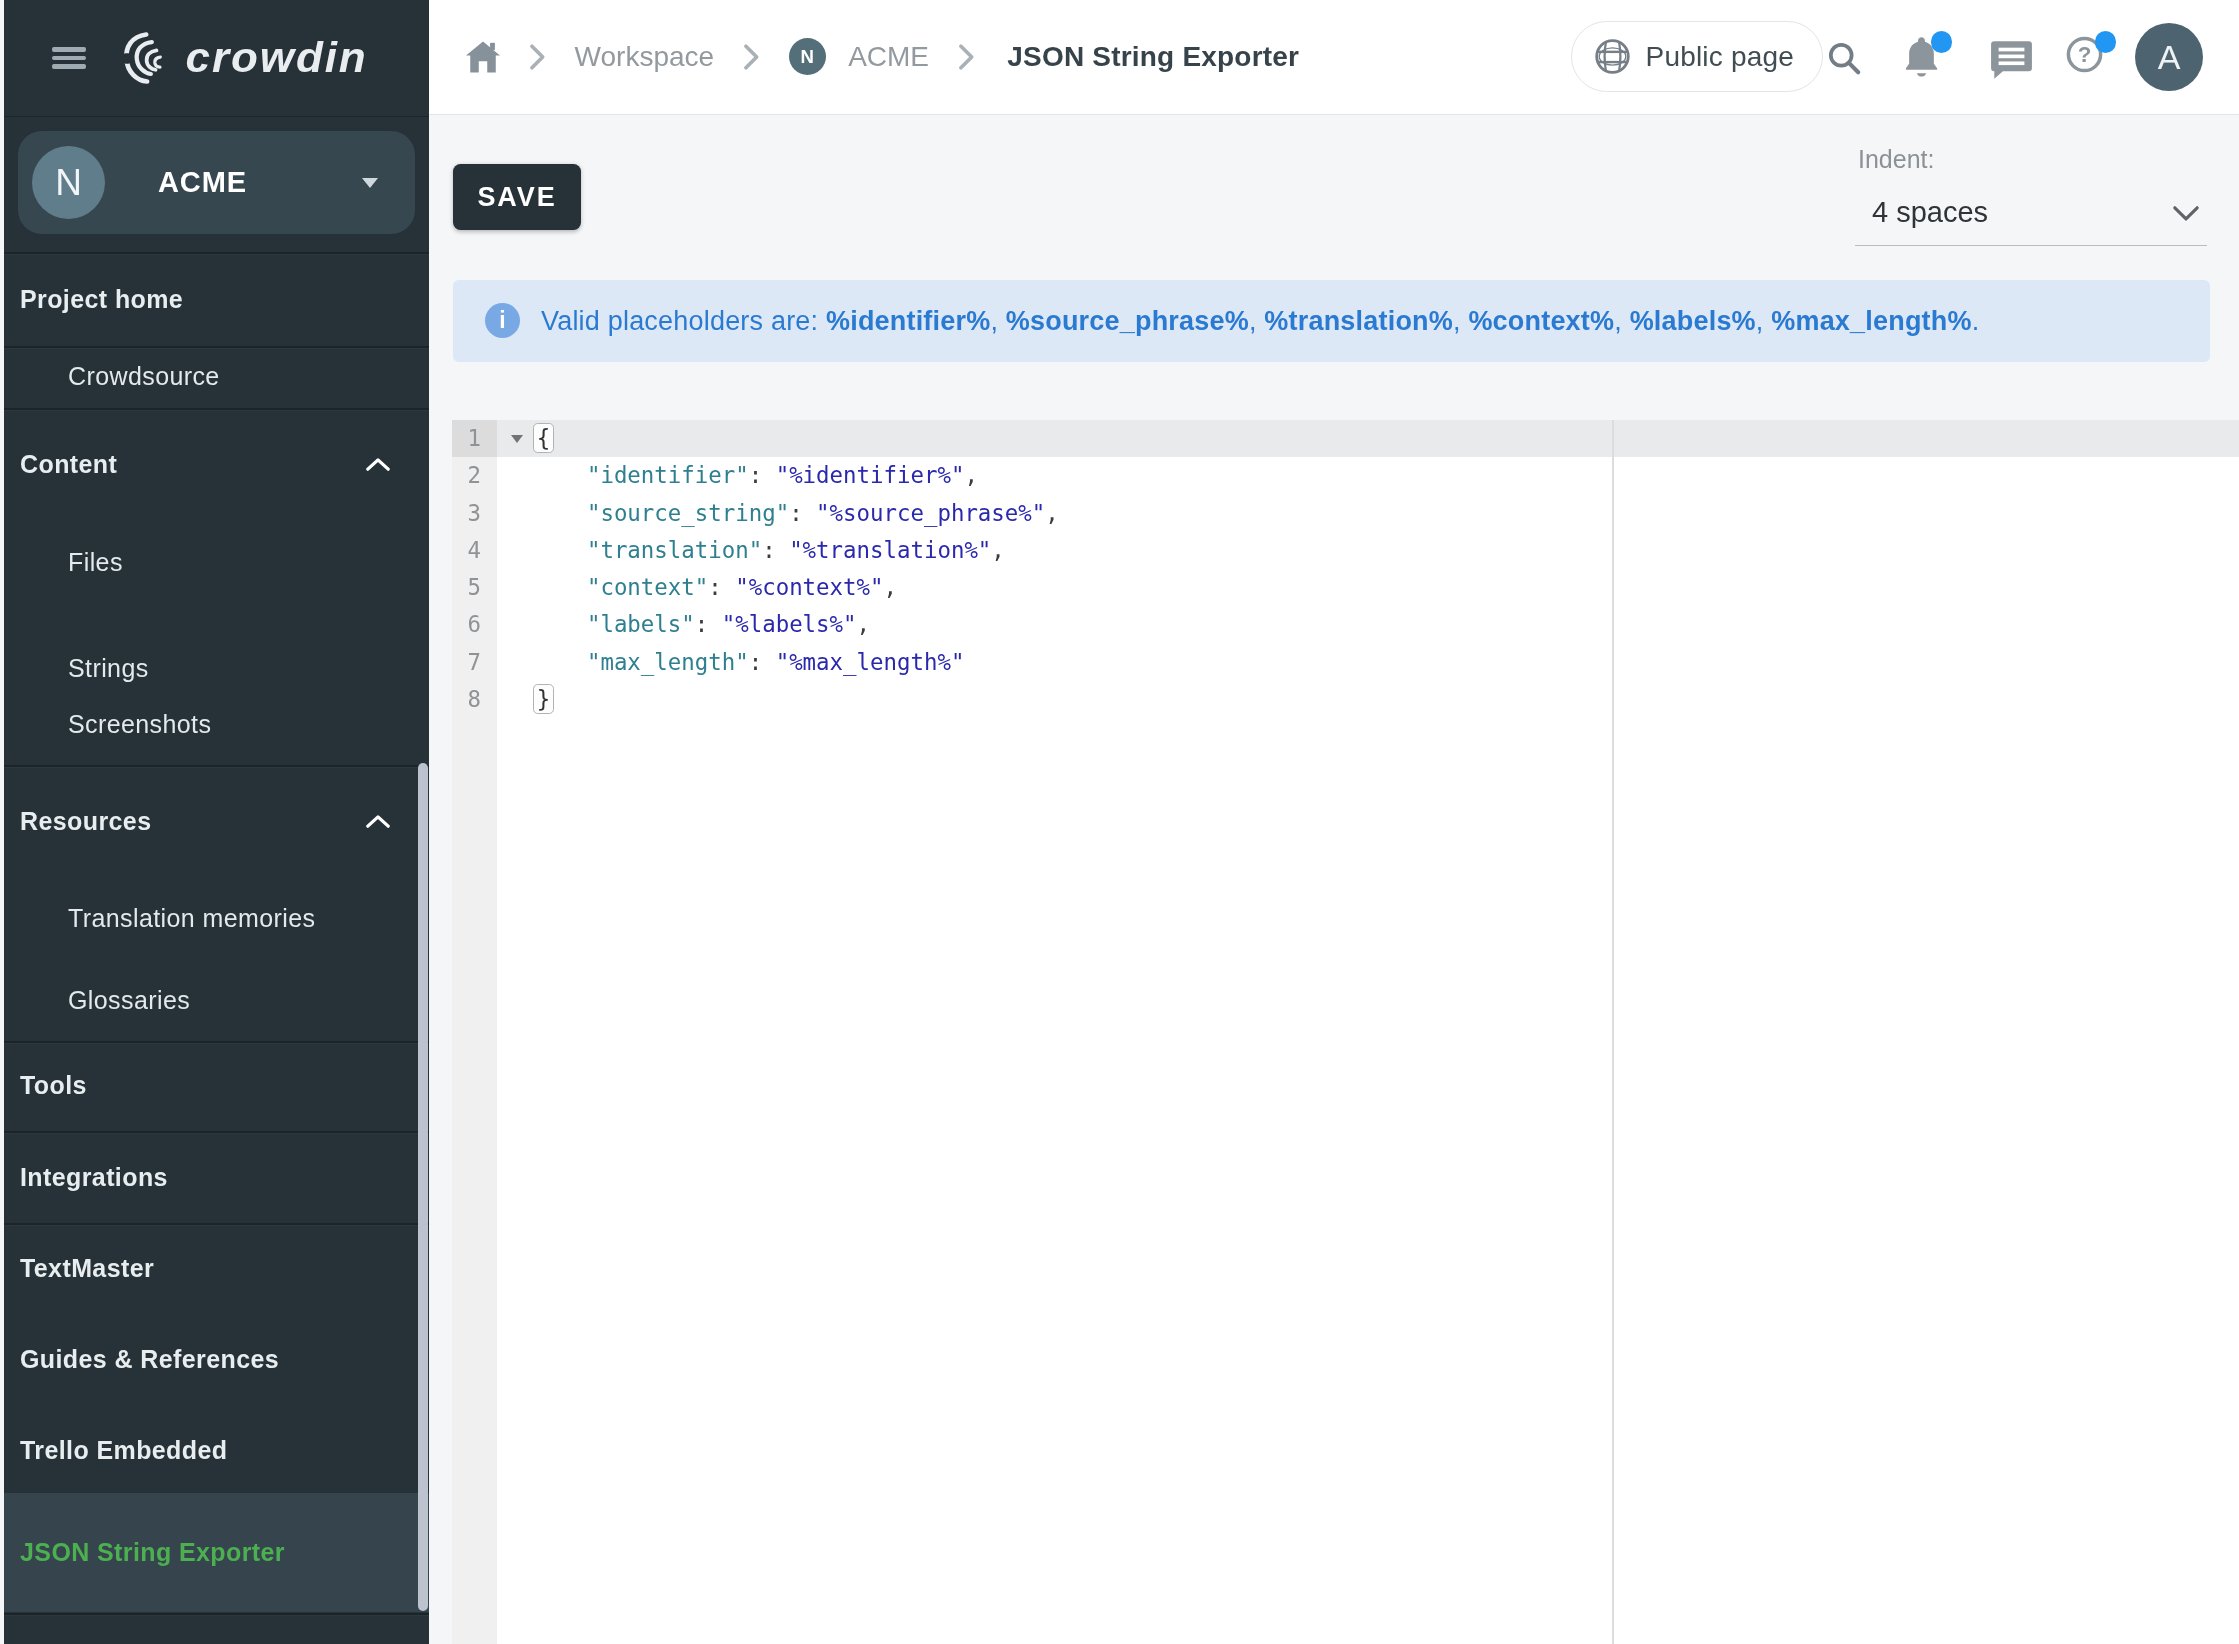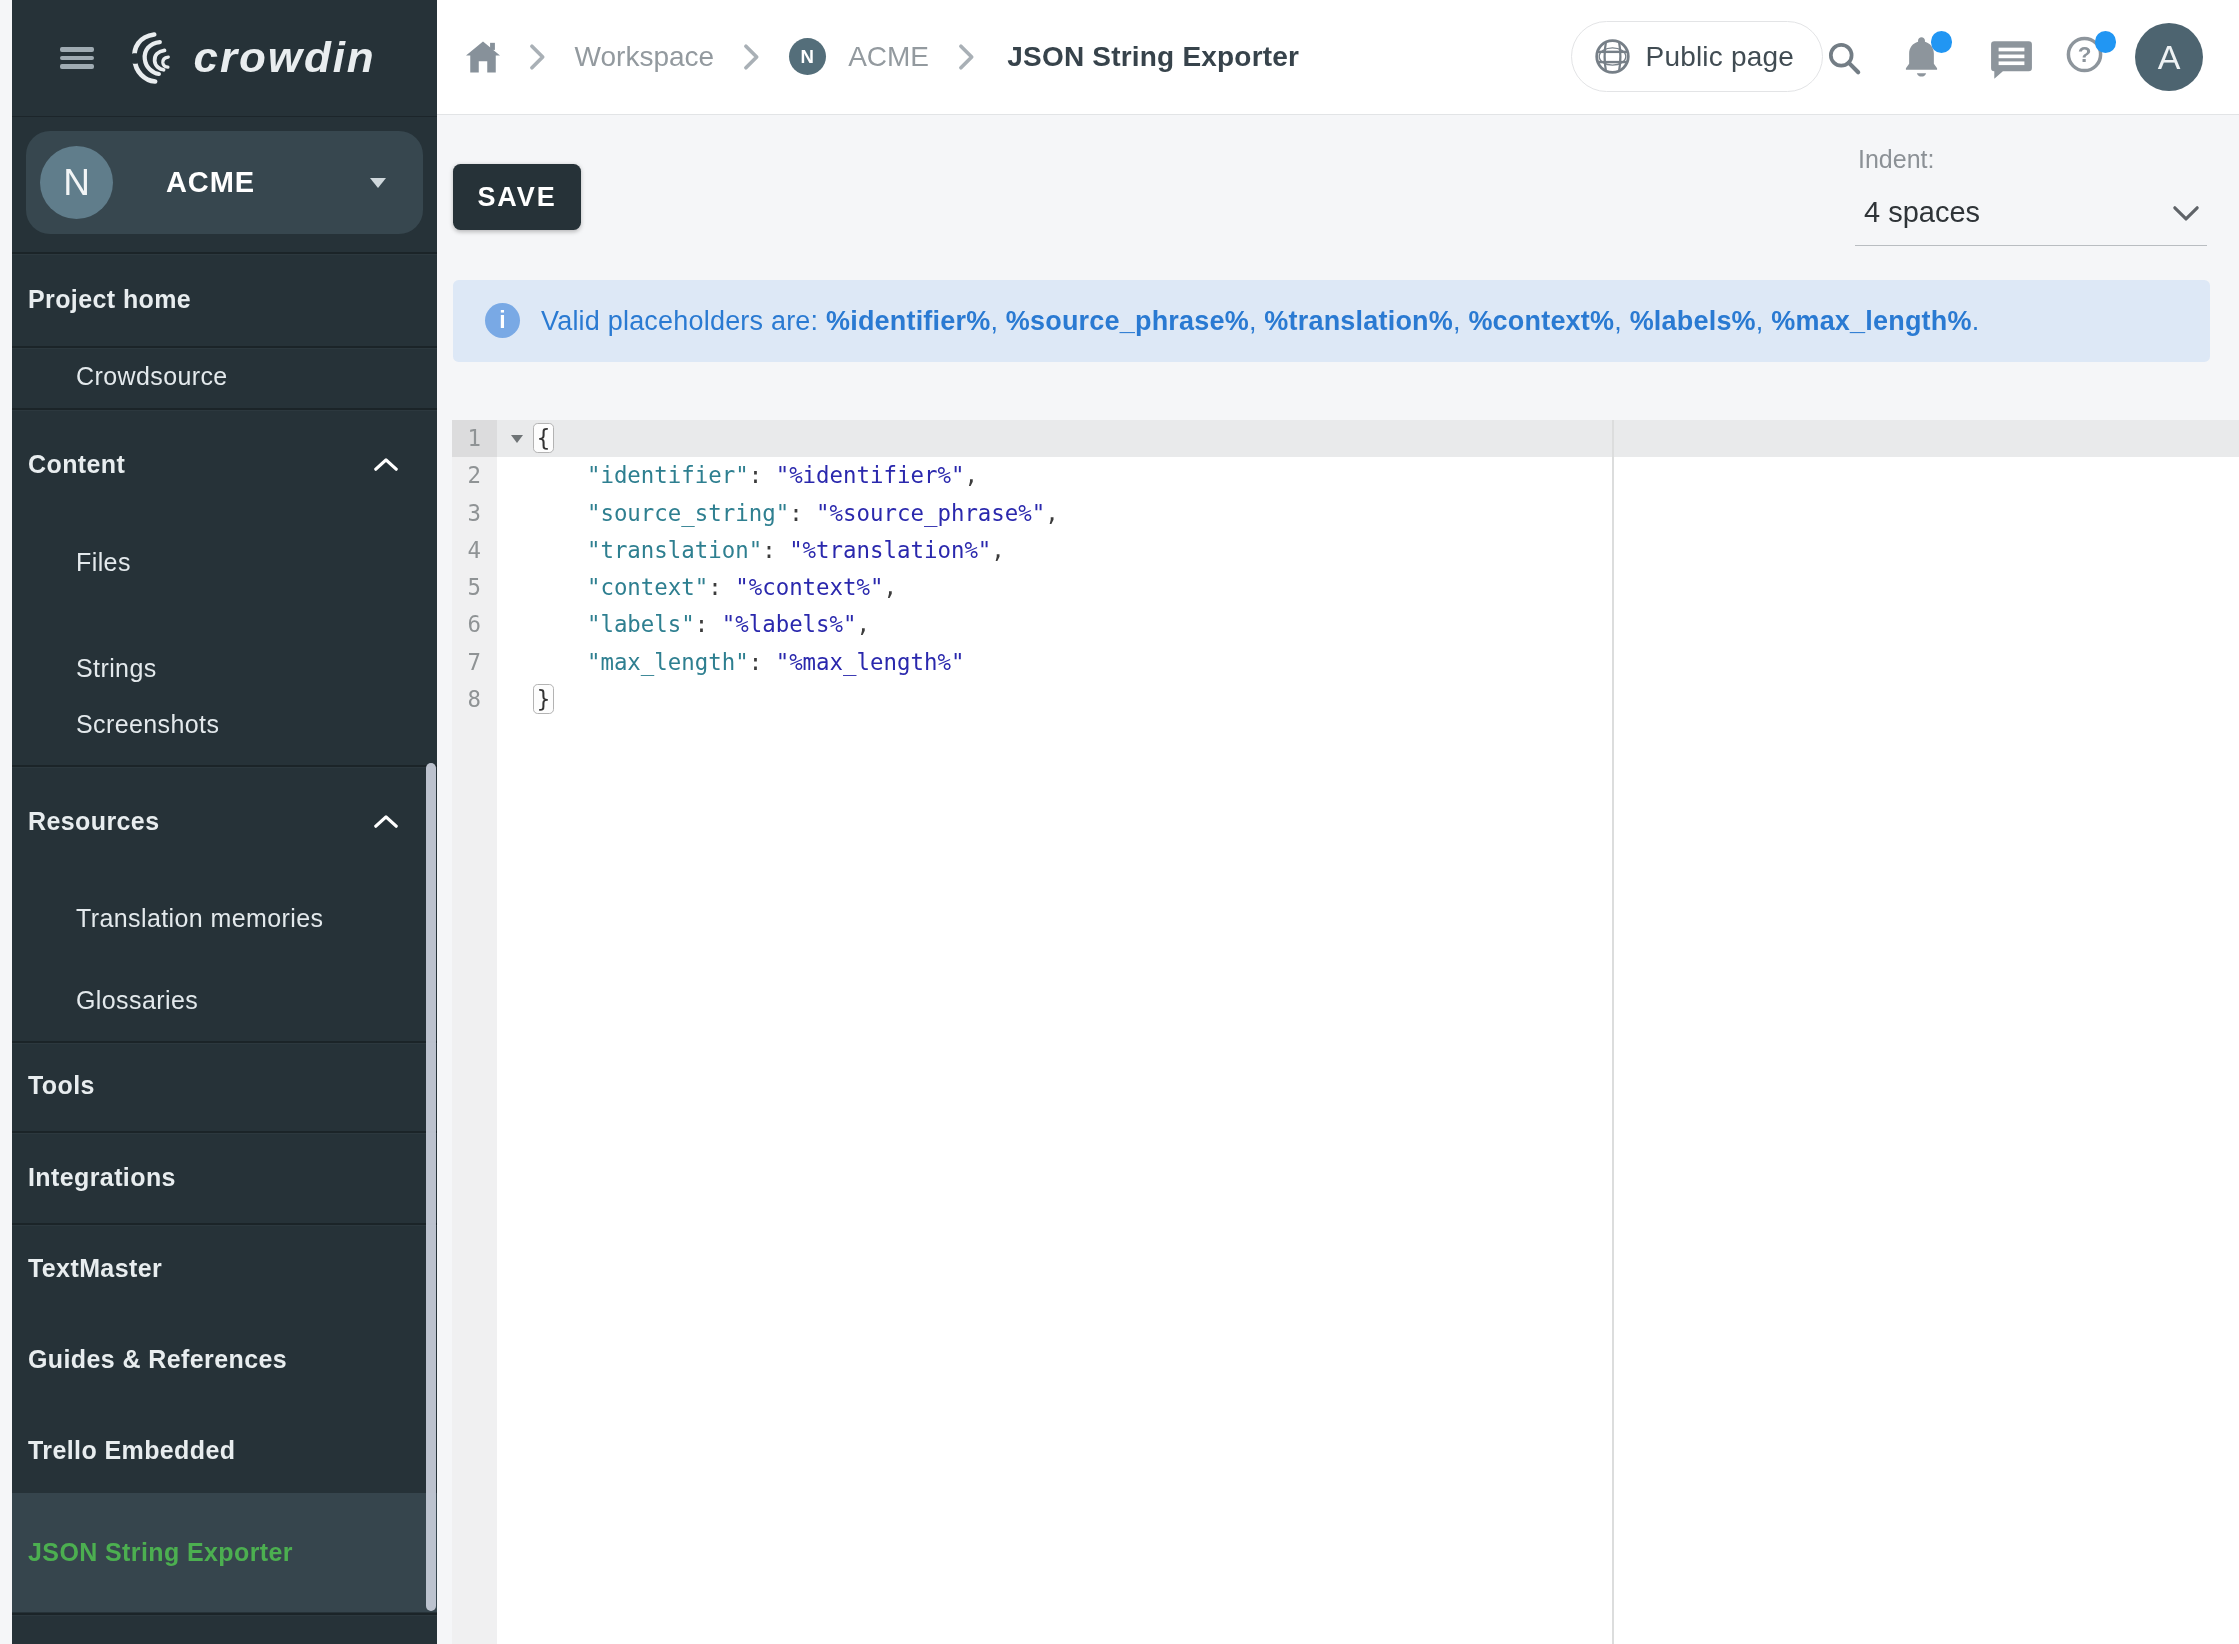--- a/index.html
+++ b/index.html
@@ -8,21 +8,21 @@
   body {
     font-family: "Liberation Sans", sans-serif;
     background: #ffffff;
     overflow: hidden;
     position: relative;
   }
   .app { position: absolute; inset: 0; width: 2239px; height: 1644px; background: #f5f6f8; }
 
   
   .sidebar {
-    position: absolute; left: 12px; top: 0; width: 425px; height: 1644px;
+    position: absolute; left: 4px; top: 0; width: 425px; height: 1644px;
     background: #263238; overflow: hidden; z-index: 5;
   }
   .side-header {
     position: absolute; left: 0; top: 0; width: 425px; height: 117px;
     display: flex; align-items: center;
     border-bottom: 1.9px solid rgba(0,0,0,0.25);
   }
   .hamburger { margin-left: 48px; width: 34px; height: 21.4px; display: flex; flex-direction: column; justify-content: space-between; cursor: pointer; }
   .hamburger span { display: block; height: 4.7px; border-radius: 1.9px; background: #9fabb2; }
   .logo { display: flex; align-items: center; margin-left: 32px; cursor: pointer; }
@@ -101,21 +101,21 @@
     position: absolute; left: 28px; top: 49px; width: 128px; height: 66px;
     background: #263238; color: #ffffff; border: none; border-radius: 7.5px;
     font-family: "Liberation Sans", sans-serif; font-size: 27px; font-weight: 700;
     letter-spacing: 1.9px; cursor: pointer; box-shadow: 0 1.9px 4.7px rgba(0,0,0,0.25);
   }
   .indent-label { position: absolute; left: 1433px; top: 30px; color: #8c9196; font-size: 25px; }
   .indent-select {
     position: absolute; left: 1430px; top: 73px; width: 352px; height: 58px;
     border-bottom: 1.9px solid #b9bdc1; cursor: pointer;
   }
-  .indent-value { position: absolute; left: 9px; top: 7.5px; color: #2f3438; font-size: 29px; }
+  .indent-value { position: absolute; left: 17px; top: 7.5px; color: #2f3438; font-size: 29px; }
   .indent-chevron { position: absolute; right: 7.5px; top: 17px; width: 28px; height: 17.7px; }
 
   .banner {
     position: absolute; left: 28px; top: 165px; width: 1757px; height: 82px;
     background: #dde8f6; border-radius: 5.6px;
   }
   .banner-icon {
     position: absolute; left: 32px; top: 23px; width: 35px; height: 35px; border-radius: 50%;
     background: #79a9e5; color: #ffffff; font-size: 23px; font-weight: 700;
     display: flex; align-items: center; justify-content: center;

